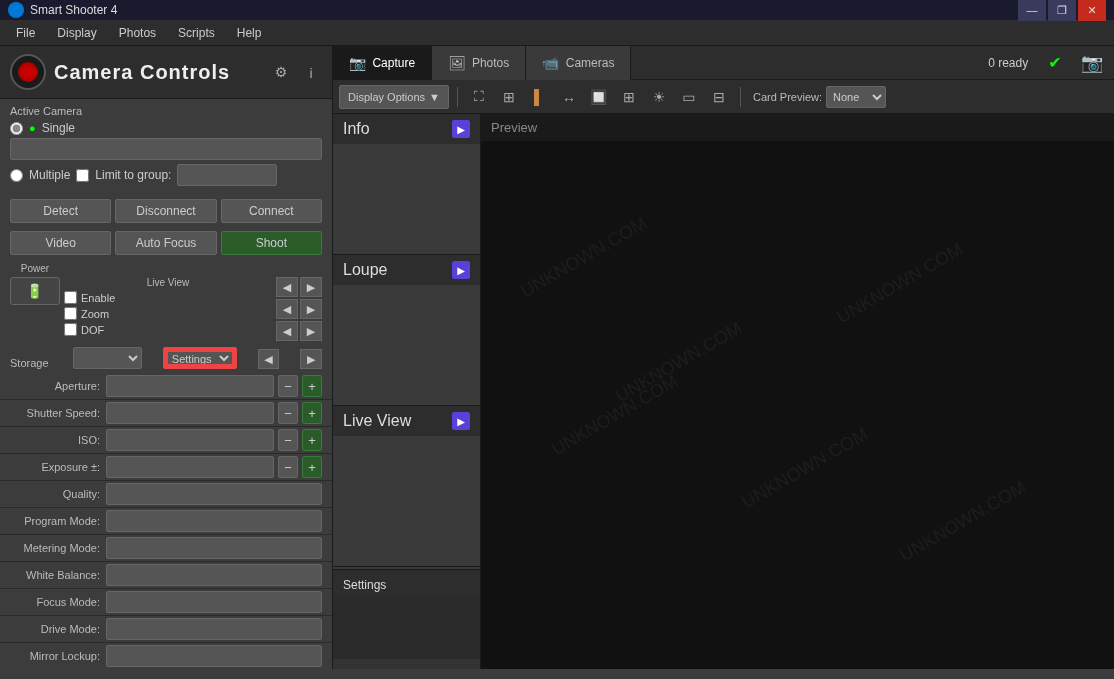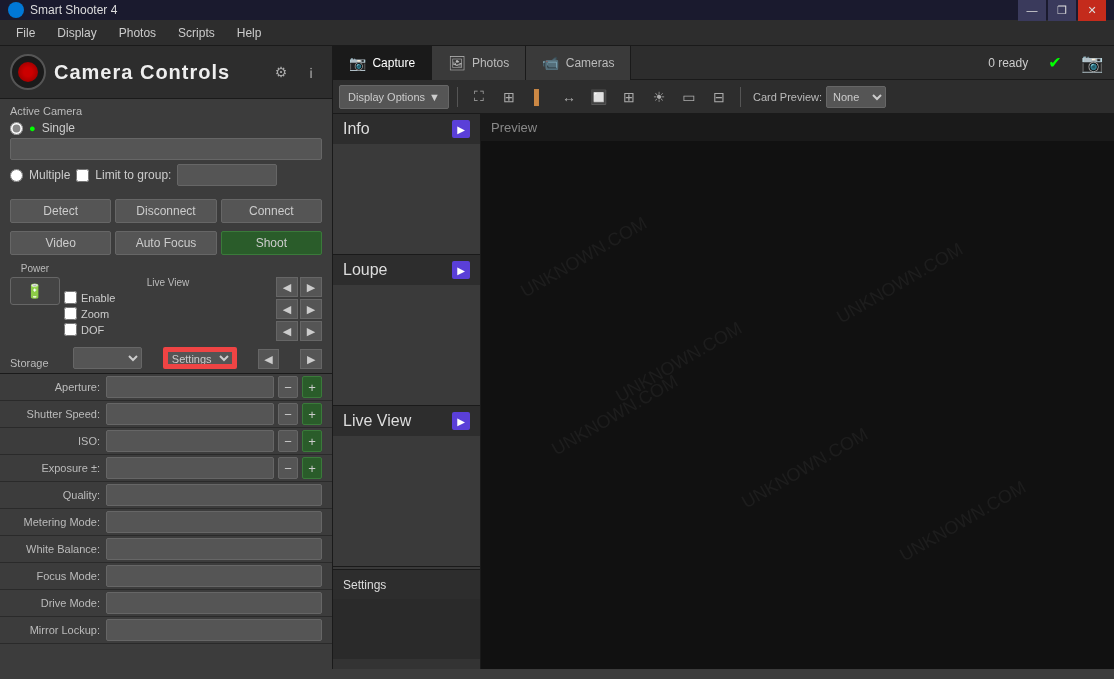--- a/index.html
+++ b/index.html
@@ -434,20 +434,26 @@
         </div>
       </div>
 
       <div class="cam-row">
         <span class="cam-row-label">Quality:</span>
         <div class="cam-row-control">
           <select class="cam-dropdown"></select>
         </div>
       </div>
 
+      <div class="cam-row">
+        <span class="cam-row-label">Program Mode:</span>
+        <div class="cam-row-control">
+          <select class="cam-dropdown"></select>
+        </div>
+      </div>
 
       <div class="cam-row">
         <span class="cam-row-label">Metering Mode:</span>
         <div class="cam-row-control">
           <select class="cam-dropdown"></select>
         </div>
       </div>
 
       <div class="cam-row">
         <span class="cam-row-label">White Balance:</span>

